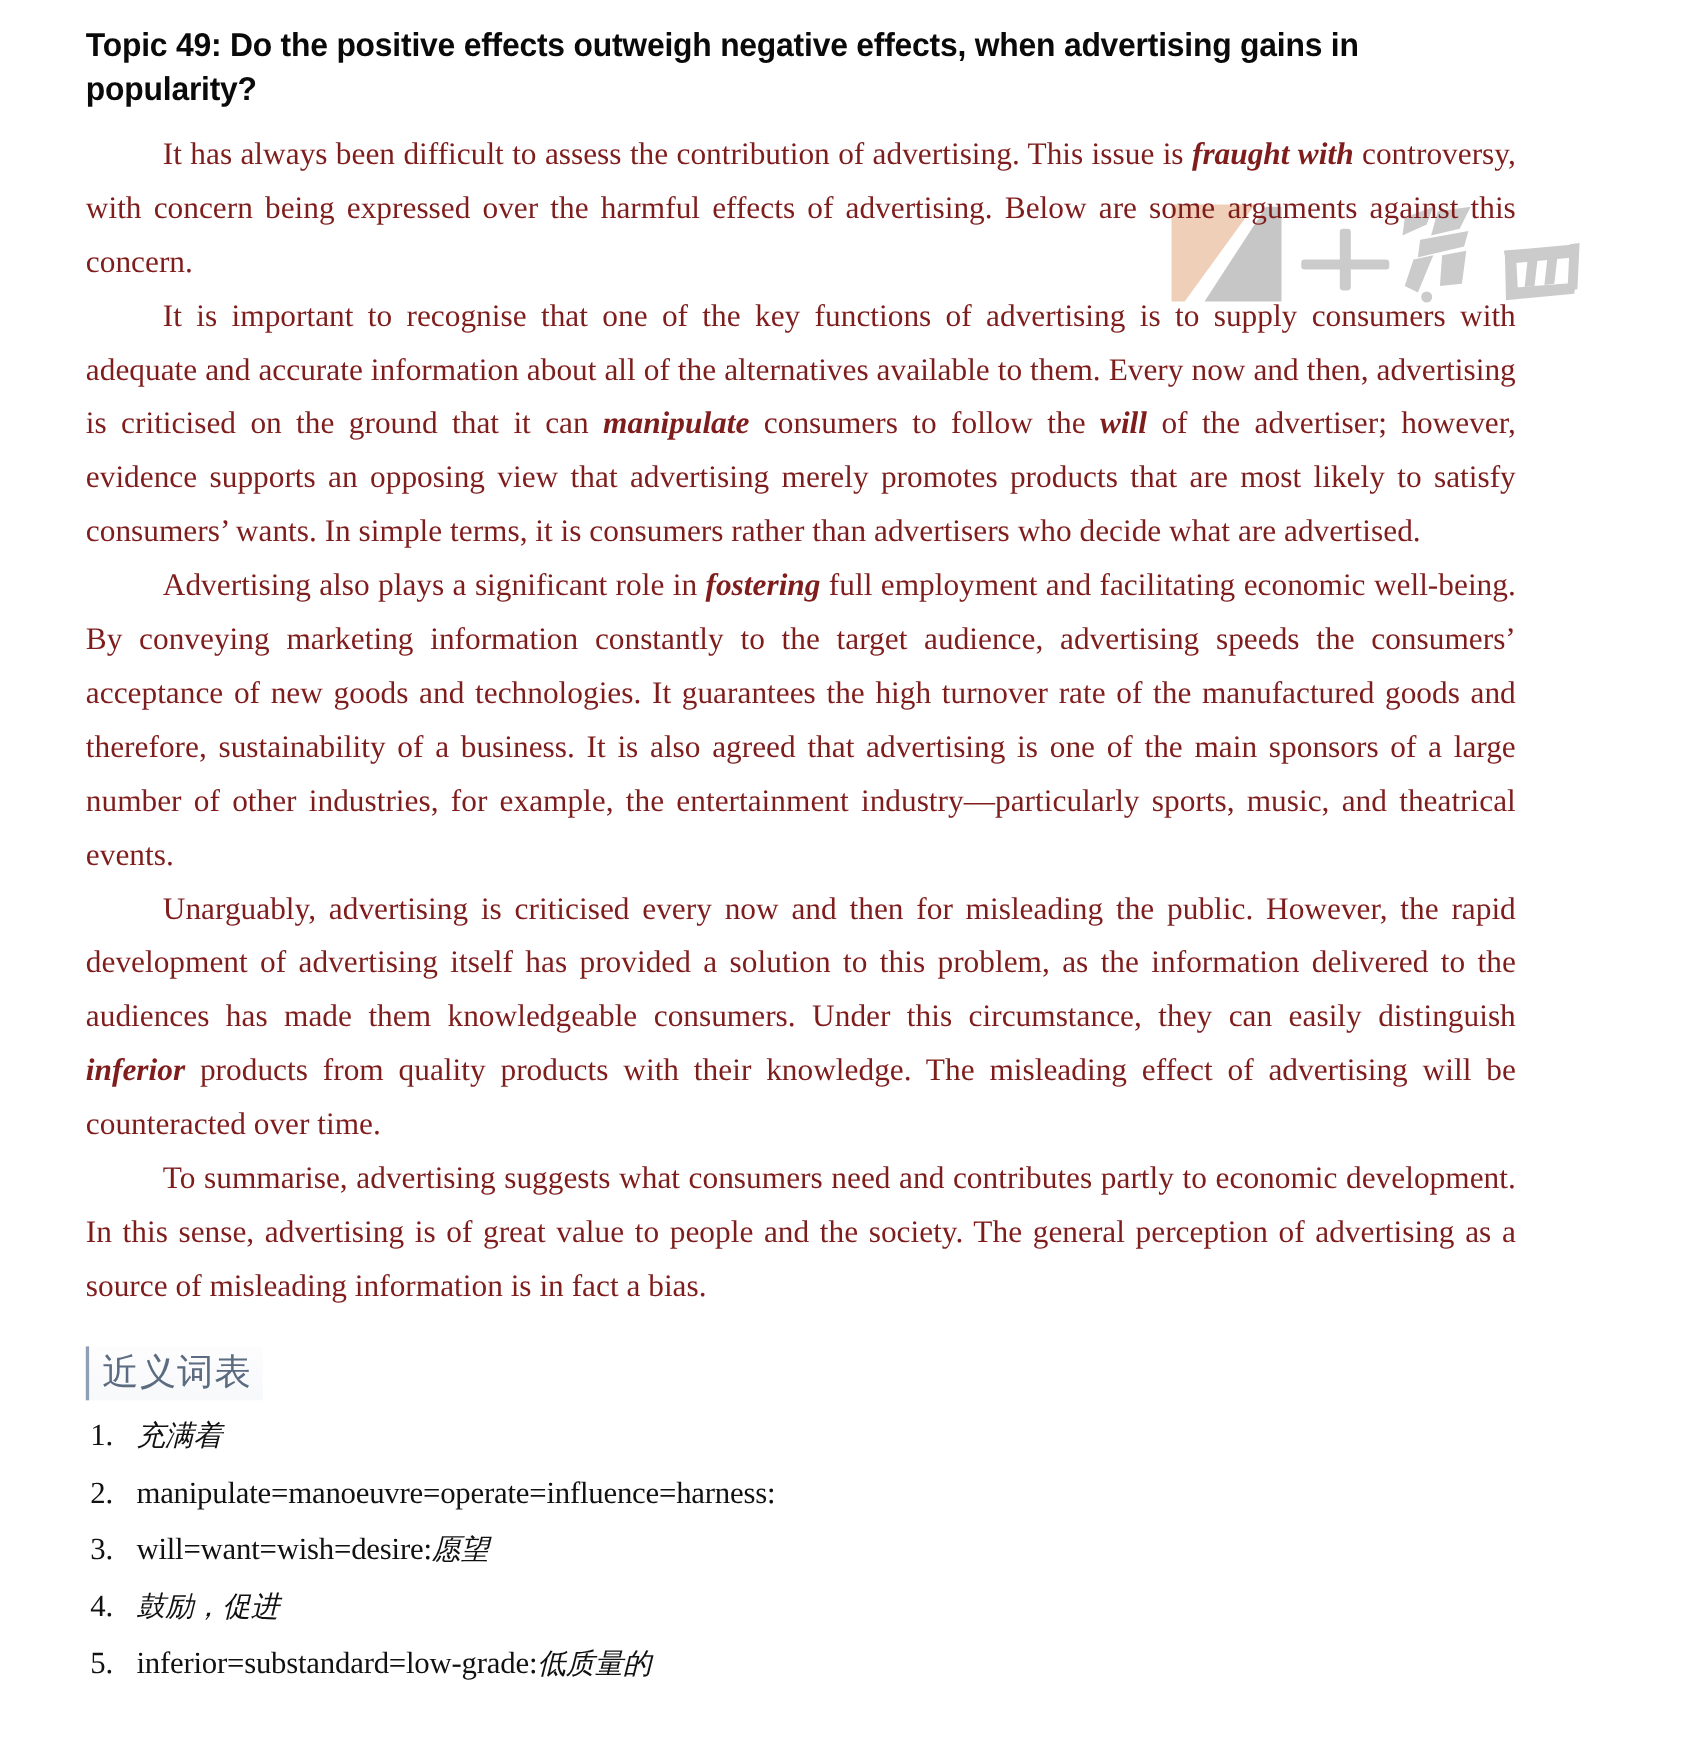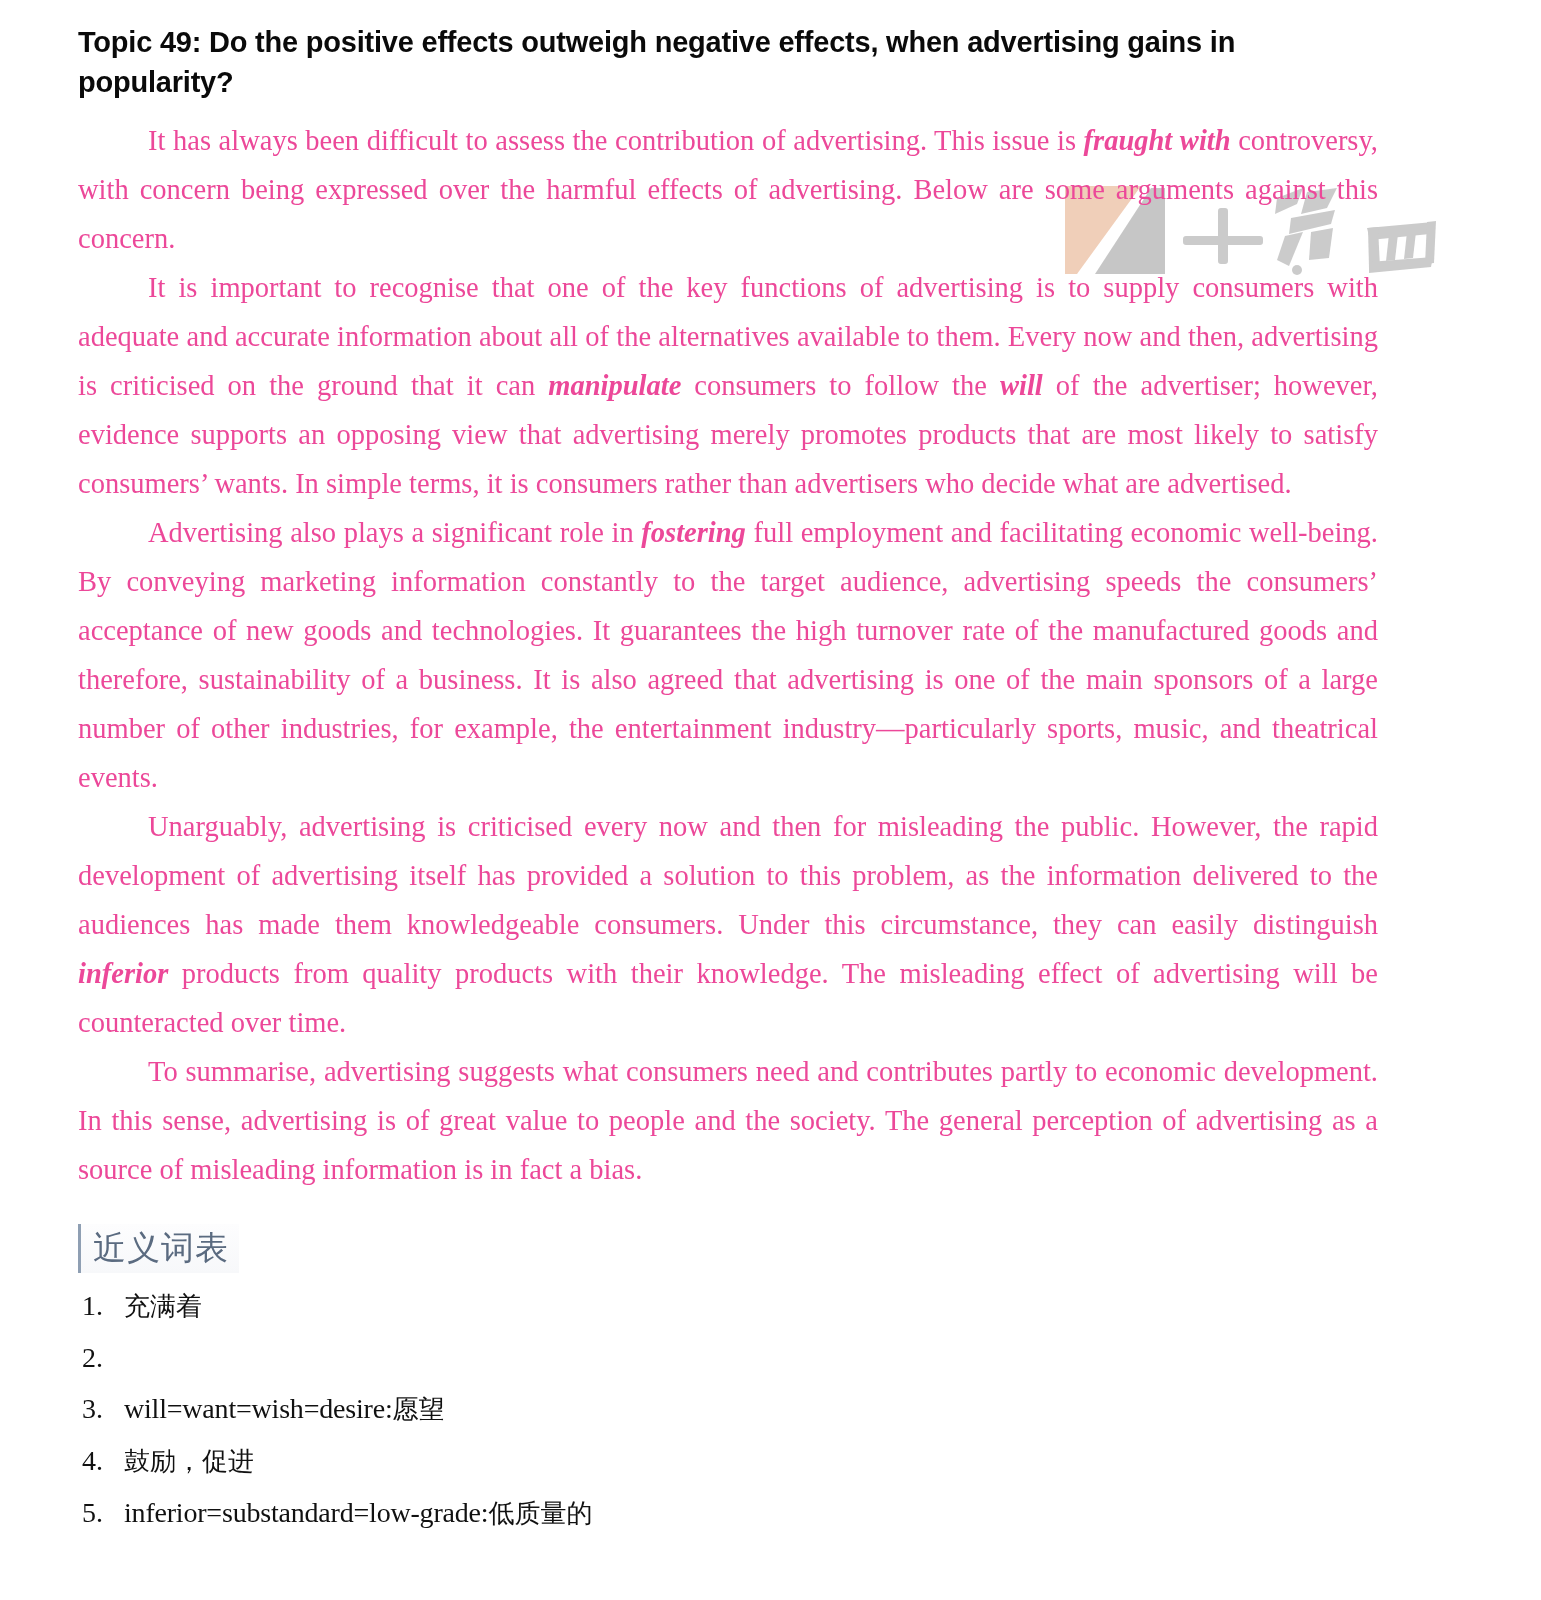--- a/index.html
+++ b/index.html
@@ -55,21 +55,21 @@
 
   
   .body-copy { position: relative; z-index: 2; }
   .para {
     font-size: 28.5px;
     line-height: 49px;
     text-align: justify;
     text-justify: inter-word;
     text-indent: 70px;
     margin: 0 0 0 0;
-    color: #ec4899;
+    color: #7f1d1d;
     max-width: 1300px;
     -webkit-font-smoothing: none;
   }
   .para em {
     font-style: italic;
     font-weight: bold;
   }
 
   
   .syn-heading-wrap {
@@ -110,20 +110,21 @@
     width: 46px;
     flex: 0 0 46px;
     text-align: left;
     padding-left: 4px;
     box-sizing: border-box;
   }
   ol.vocab .entry { letter-spacing: -0.2px; }
   .cn {
     font-family: "DejaVu Sans", "Liberation Sans", sans-serif;
     font-size: 26px;
+    font-style: italic;
   }
 </style>
 </head>
 <body>
 
 <div class="page">
 
   <div class="watermark">
     <svg viewBox="0 0 400 100" xmlns="http://www.w3.org/2000/svg">
 
@@ -166,20 +167,21 @@
     <span class="syn-heading">近义词表</span>
   </div>
 
   <ol class="vocab">
     <li>
       <span class="num">1.</span>
       <span class="cn">充满着</span>
     </li>
     <li>
       <span class="num">2.</span>
+      <span class="entry">manipulate=manoeuvre=operate=influence=harness:</span>
     </li>
     <li>
       <span class="num">3.</span>
       <span class="entry">will=want=wish=desire:</span>
       <span class="cn">愿望</span>
     </li>
     <li>
       <span class="num">4.</span>
       <span class="cn">鼓励，促进</span>
     </li>

